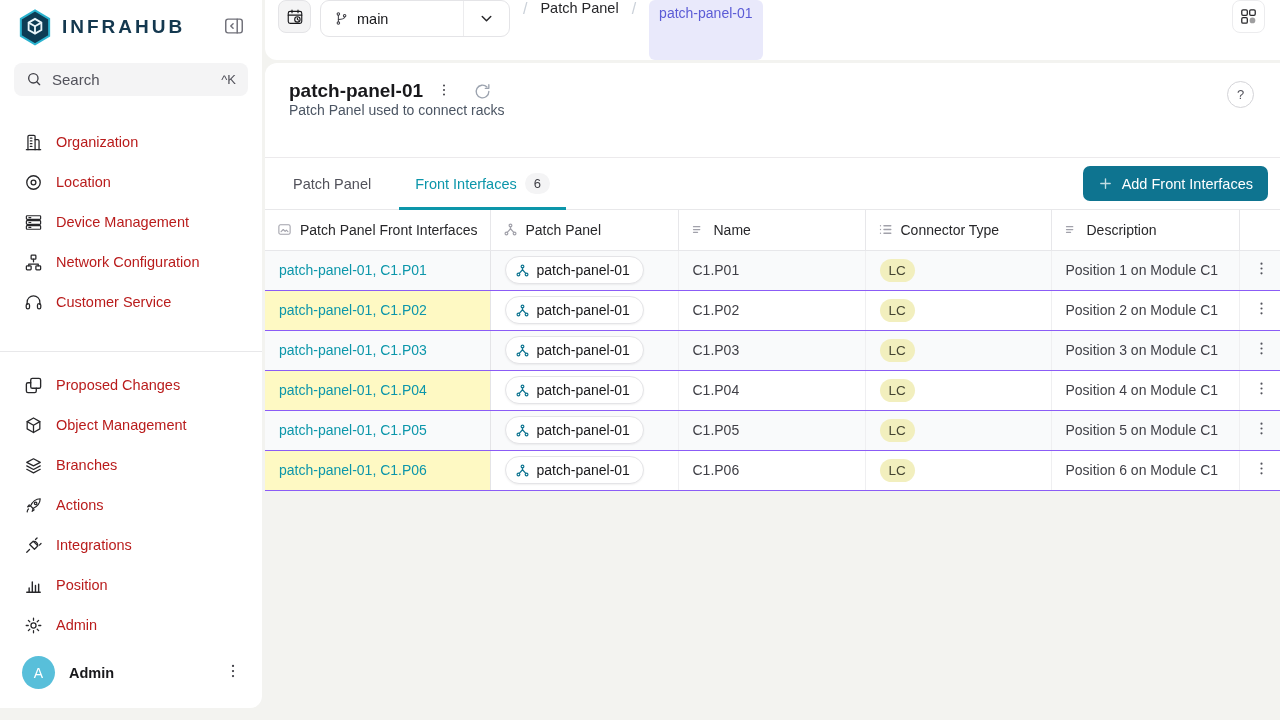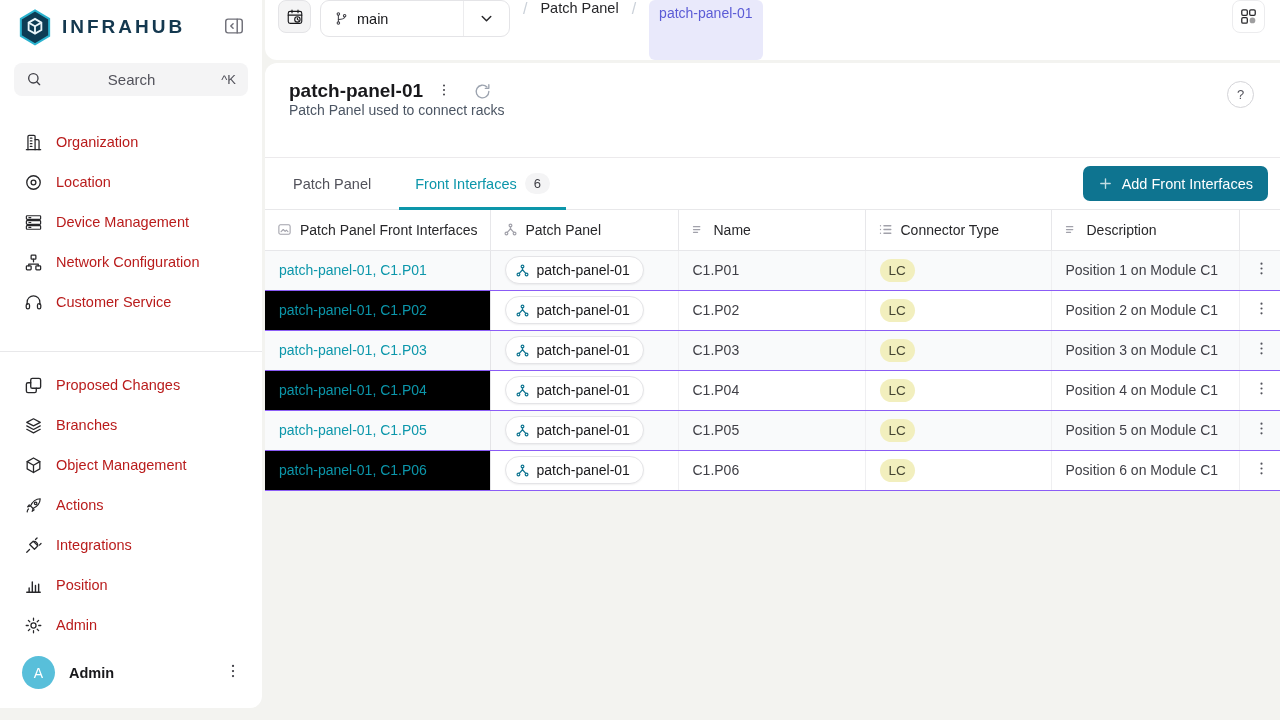--- a/index.html
+++ b/index.html
@@ -16,21 +16,21 @@
   .sidebar{
     width:262px; height:708px; background:#fff; border-radius:0 0 12px 0;
     display:flex; flex-direction:column; flex:none;
   }
   .logo-row{ height:56px; padding:0 16px 0 18px; display:flex; align-items:center; gap:10px; }
   .logo-hex{ width:34px; height:36px; }
   .brand{ font-size:19px; font-weight:700; letter-spacing:3px; color:#14384f; flex:1; }
   .collapse-btn{ width:24px; height:24px; color:#71717a; background:none; border:none; cursor:pointer; }
   .search-box{
     margin:8px 14px 0; height:34px; background:#f4f4f5; border-radius:8px;
-    display:flex; align-items:center; gap:10px; padding:0 12px; cursor:text;text-align:center;
+    display:flex; align-items:center; gap:10px; padding:0 12px; cursor:text;
   }
   .search-box .ph{ flex:1; font-size:15px; color:#52525b; }
   .search-box .kbd{ font-size:13px; color:#52525b; }
   .search-icon{ width:16px; height:16px; color:#3f3f46; }
   .menu{ list-style:none; }
   .menu-primary{ margin-top:26px; height:234px; overflow:hidden; }
   .menu-secondary{ padding-top:13px; }
   .menu li{
     height:40px; display:flex; align-items:center; gap:13px; padding:0 24px;
     font-size:14.5px; color:#b91c1c; cursor:pointer;
@@ -99,21 +99,21 @@
     white-space:nowrap; overflow:hidden;
   }
   thead th:last-child{ border-right:none; }
   thead th .hi{ width:15px; height:15px; color:#a1a1aa; margin-right:8px; vertical-align:-2px; }
   tbody td{
     height:40px; padding:0 0 0 14px; border-right:1px solid #efeff1; border-bottom:1px solid #8b5cf6;
     white-space:nowrap; overflow:hidden;
   }
   tbody td:last-child{ border-right:none; padding:0; text-align:center; }
   tbody tr:nth-child(odd) td{ background:#f9fafb; }
-  tbody td.cell-link{ background:#000000; border-right-color:#e4e4e7; }
+  tbody td.cell-link{ background:#fef9c3; border-right-color:#e4e4e7; }
   .row-link{ color:#0c96aa; text-decoration:none; cursor:pointer; }
   .pp-pill{
     display:inline-flex; align-items:center; gap:7px; border:1px solid #e4e4e7; background:#fff;
     border-radius:999px; padding:5px 13px 5px 9px; box-shadow:0 1px 2px rgba(0,0,0,.06); cursor:pointer;
   }
   .pp-pill .pi{ width:15px; height:15px; color:#0e7490; }
   .pp-pill span{ color:#18181b; }
   .conn-badge{ display:inline-block; background:#f2efbe; color:#454532; border-radius:999px; padding:4px 9px; font-size:13.5px; }
   .cell-text{ color:#3f3f46; }
   .row-kebab{ width:24px; height:24px; color:#52525b; background:none; border:none; cursor:pointer; }
@@ -210,37 +210,37 @@
       <li>
         <span class="mi" data-icon="copy">
           <svg viewBox="0 0 24 24" fill="none" stroke="currentColor" stroke-width="1.7" stroke-linecap="round" stroke-linejoin="round">
             <rect x="8.5" y="3" width="12.5" height="12.5" rx="2"></rect>
             <path d="M15.5 15.5V19a2 2 0 0 1-2 2H5a2 2 0 0 1-2-2V10.5a2 2 0 0 1 2-2h3.5"></path>
           </svg>
         </span>
         <span>Proposed Changes</span>
       </li>
       <li>
+        <span class="mi" data-icon="cube">
+          <svg viewBox="0 0 24 24" fill="none" stroke="currentColor" stroke-width="1.6" stroke-linecap="round" stroke-linejoin="round">
+            <path d="M12 2.5l8 4.6v9.2l-8 4.6-8-4.6V7.1l8-4.6z"></path>
+            <path d="M4 7.1l8 4.6 8-4.6M12 11.7v9.2"></path>
+          </svg>
+        </span>
+        <span>Object Management</span>
+      </li>
+      <li>
         <span class="mi" data-icon="layers">
           <svg viewBox="0 0 24 24" fill="none" stroke="currentColor" stroke-width="1.6" stroke-linecap="round" stroke-linejoin="round">
             <path d="M12 3.5l8.5 4.5L12 12.5 3.5 8 12 3.5z"></path>
             <path d="M3.5 12.5L12 17l8.5-4.5"></path>
             <path d="M3.5 16.8L12 21.3l8.5-4.5"></path>
           </svg>
         </span>
         <span>Branches</span>
-      </li>
-      <li>
-        <span class="mi" data-icon="cube">
-          <svg viewBox="0 0 24 24" fill="none" stroke="currentColor" stroke-width="1.6" stroke-linecap="round" stroke-linejoin="round">
-            <path d="M12 2.5l8 4.6v9.2l-8 4.6-8-4.6V7.1l8-4.6z"></path>
-            <path d="M4 7.1l8 4.6 8-4.6M12 11.7v9.2"></path>
-          </svg>
-        </span>
-        <span>Object Management</span>
       </li>
       <li>
         <span class="mi" data-icon="rocket">
           <svg viewBox="0 0 24 24" fill="none" stroke="currentColor" stroke-width="1.5" stroke-linecap="round" stroke-linejoin="round">
             <path d="M20.5 3.5c-6 .3-10 4.2-12.3 9l3.3 3.3c4.8-2.3 8.7-6.3 9-12.3z"></path>
             <circle cx="14.7" cy="9.3" r="1.6"></circle>
             <path d="M8 12.5l-3.4 1.2 2-2.6M11.5 16l-1.2 3.4 2.6-2"></path>
             <path d="M4 20s.2-2.3 1.6-3.6"></path>
           </svg>
         </span>

